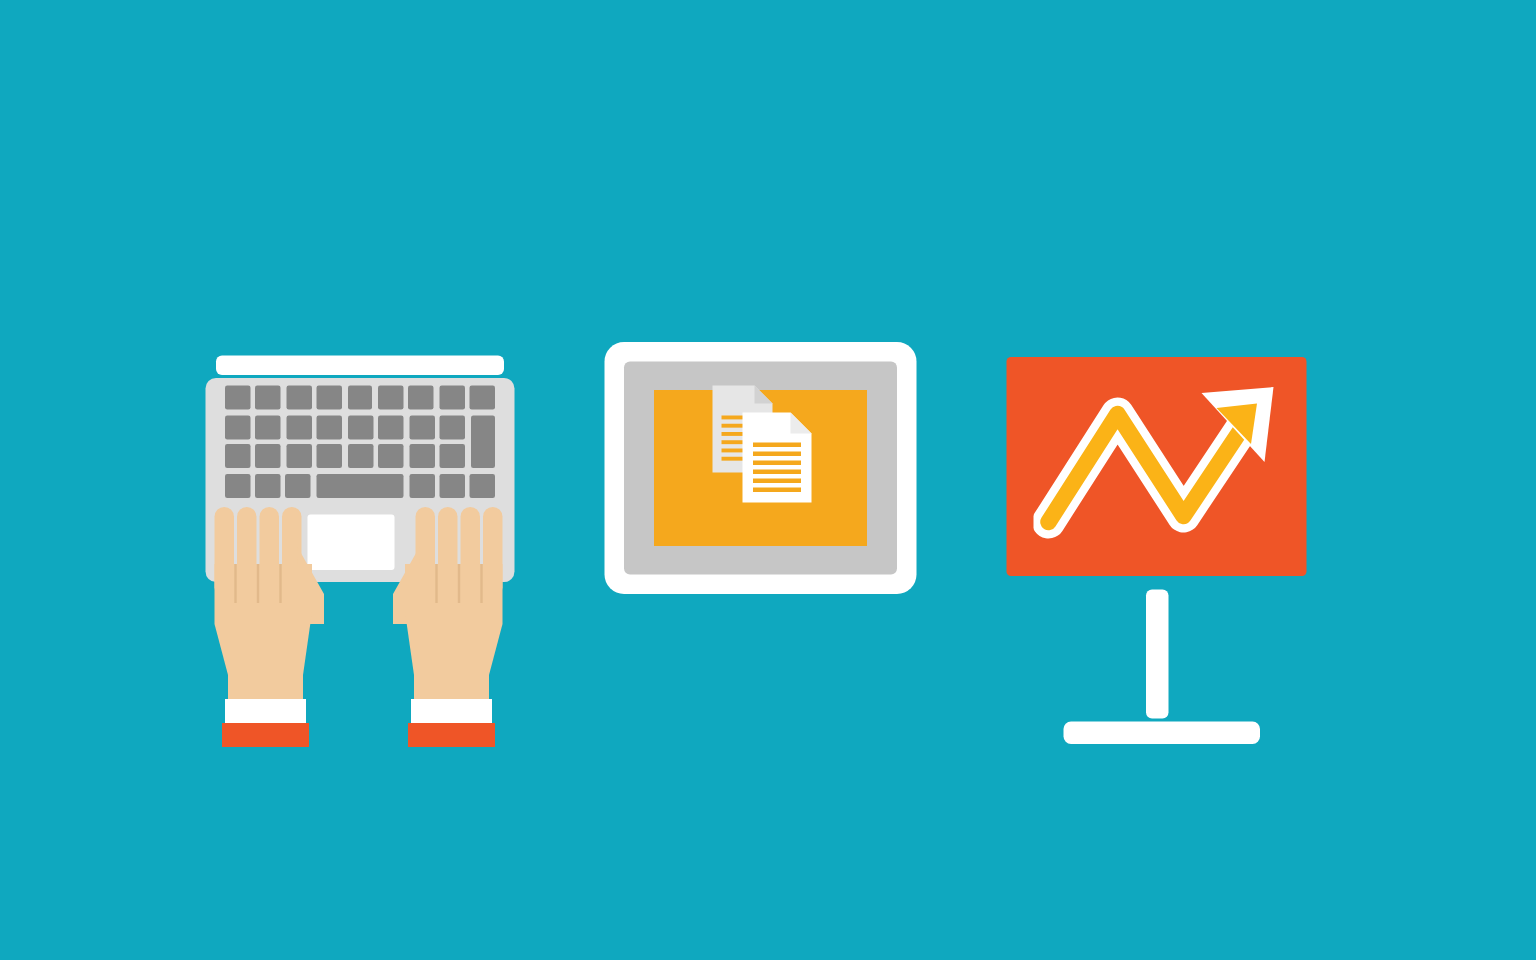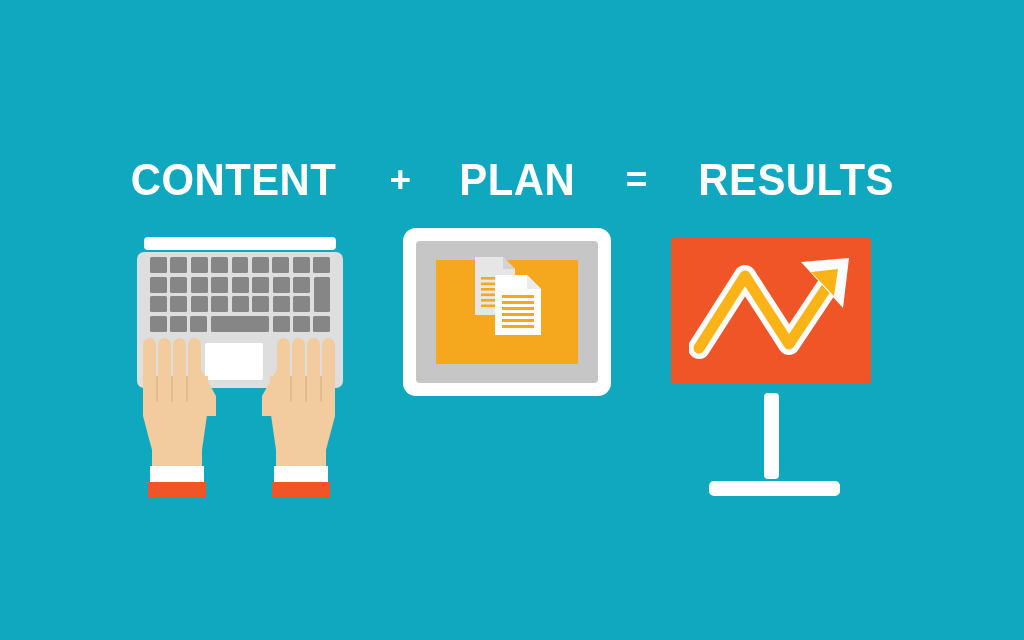--- a/index.html
+++ b/index.html
@@ -212,31 +212,20 @@
     height: 15px;
     background: #ffffff;
     border-radius: 5px;
   }
 </style>
 </head>
 <body>
 
 <div id="stage">
 
-  <div id="headline">
-    <span class="hl-word">CONTENT</span>
-    <span class="gap-lg"></span>
-    <span class="hl-op">+</span>
-    <span class="gap-sm"></span>
-    <span class="hl-word">PLAN</span>
-    <span class="gap-lg"></span>
-    <span class="hl-op">=</span>
-    <span class="gap-sm"></span>
-    <span class="hl-word">RESULTS</span>
-  </div>
 
   <div class="panel" id="laptop-panel">
 
     <div id="laptop-lid"></div>
     <div id="laptop-body"></div>
 
     <div id="keyboard">
 
       <div class="key-row" style="top:0px;">
         <div class="key"></div>

